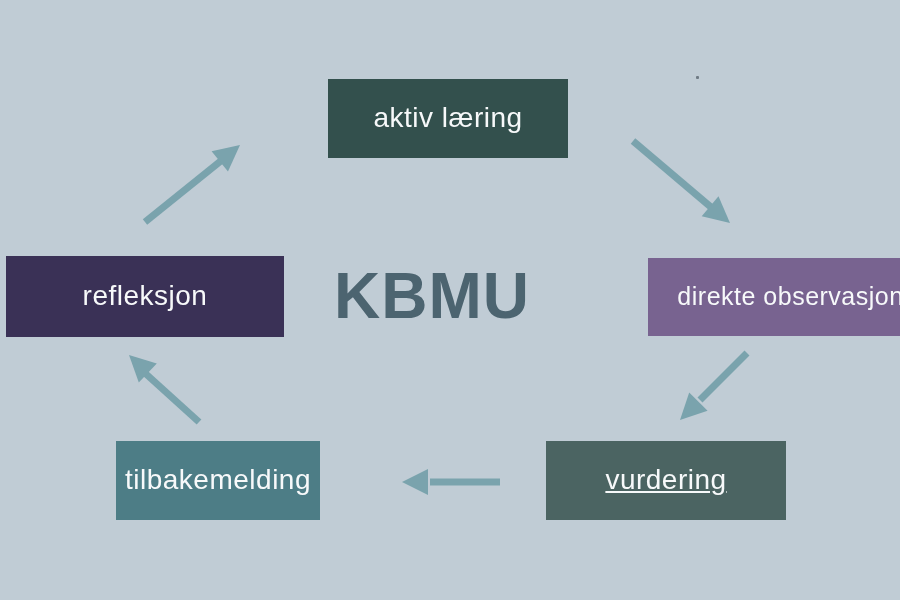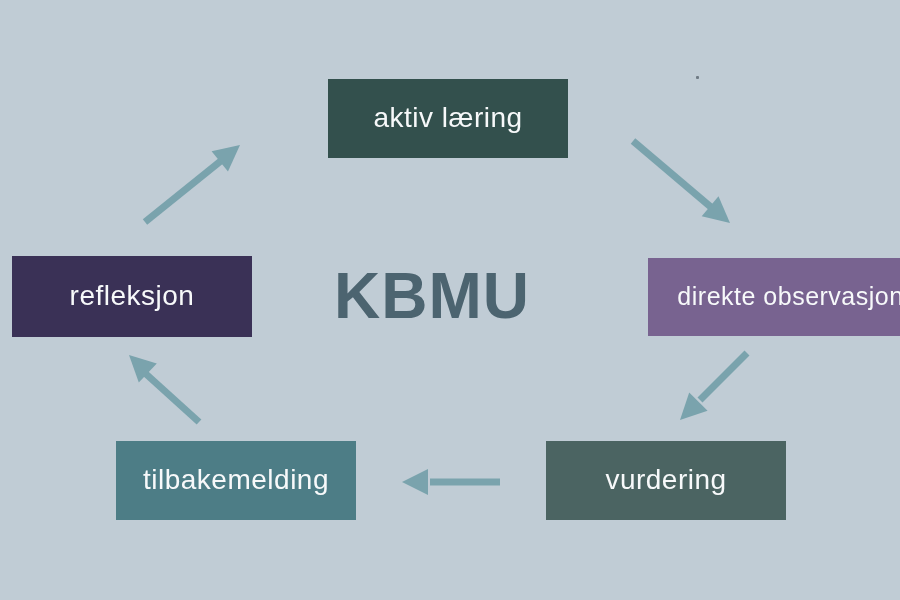--- a/index.html
+++ b/index.html
@@ -13,23 +13,23 @@
     position:absolute;
     display:flex;align-items:center;justify-content:center;
     text-align:left;
     color:#f7f9fa;
     font-size:28px;
     letter-spacing:0.5px;
     line-height:1.15;
   }
   .node-active-learning   {left:328px;top:79px;width:240px;height:79px;background:#33504d;}
   .node-direct-observation{left:648px;top:258px;width:285px;height:78px;background:#786390;font-size:25px;line-height:1.25;}
-  .node-assessment        {left:546px;top:441px;width:240px;height:79px;background:#4b6462;}
-  .node-feedback          {left:116px;top:441px;width:240px;height:79px;background:#4d7d86;}
-  .node-reflection        {left:12px;top:256px;width:240px;height:81px;background:#3a3156;}
+  .node-assessment        {left:546px;top:441px;width:240px;height:79px;background:#4b6462;text-decoration:underline;}
+  .node-feedback          {left:116px;top:441px;width:204px;height:79px;background:#4d7d86;}
+  .node-reflection        {left:6px;top:256px;width:278px;height:81px;background:#3a3156;}
   .center-title{
     position:absolute;left:312px;top:258px;width:240px;height:76px;
     display:flex;align-items:center;justify-content:center;
     font-size:64px;font-weight:bold;letter-spacing:1px;
     color:#4c6470;
   }
   .arrows{position:absolute;left:0;top:0;pointer-events:none;}
   .speck{
     position:absolute;left:696px;top:76px;width:3px;height:3px;
     background:#5a6770;border-radius:1px;opacity:.8;

